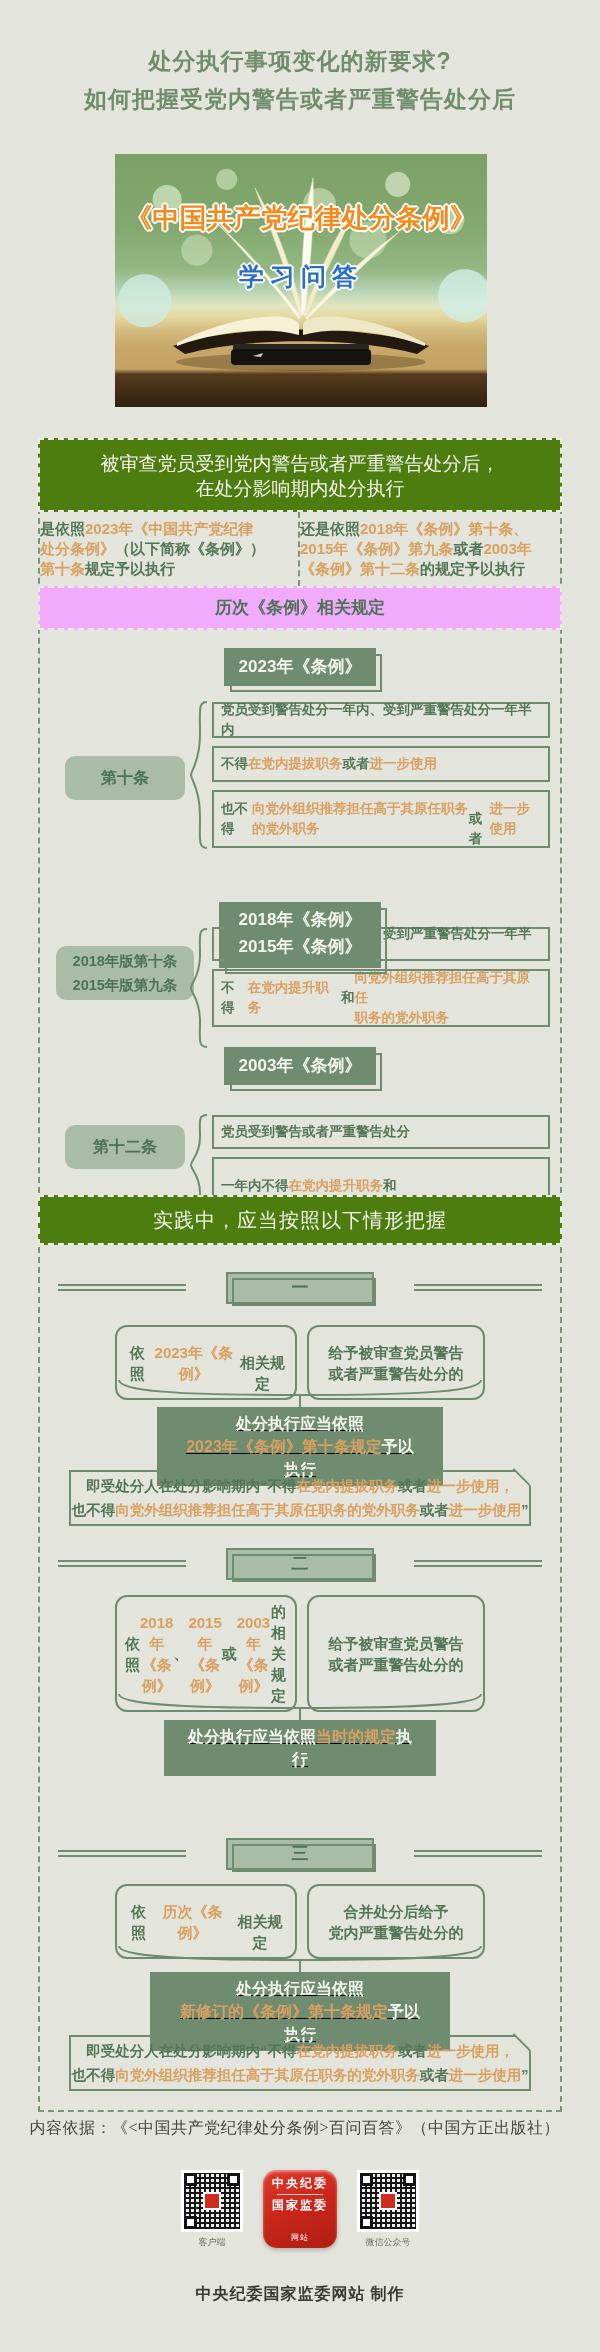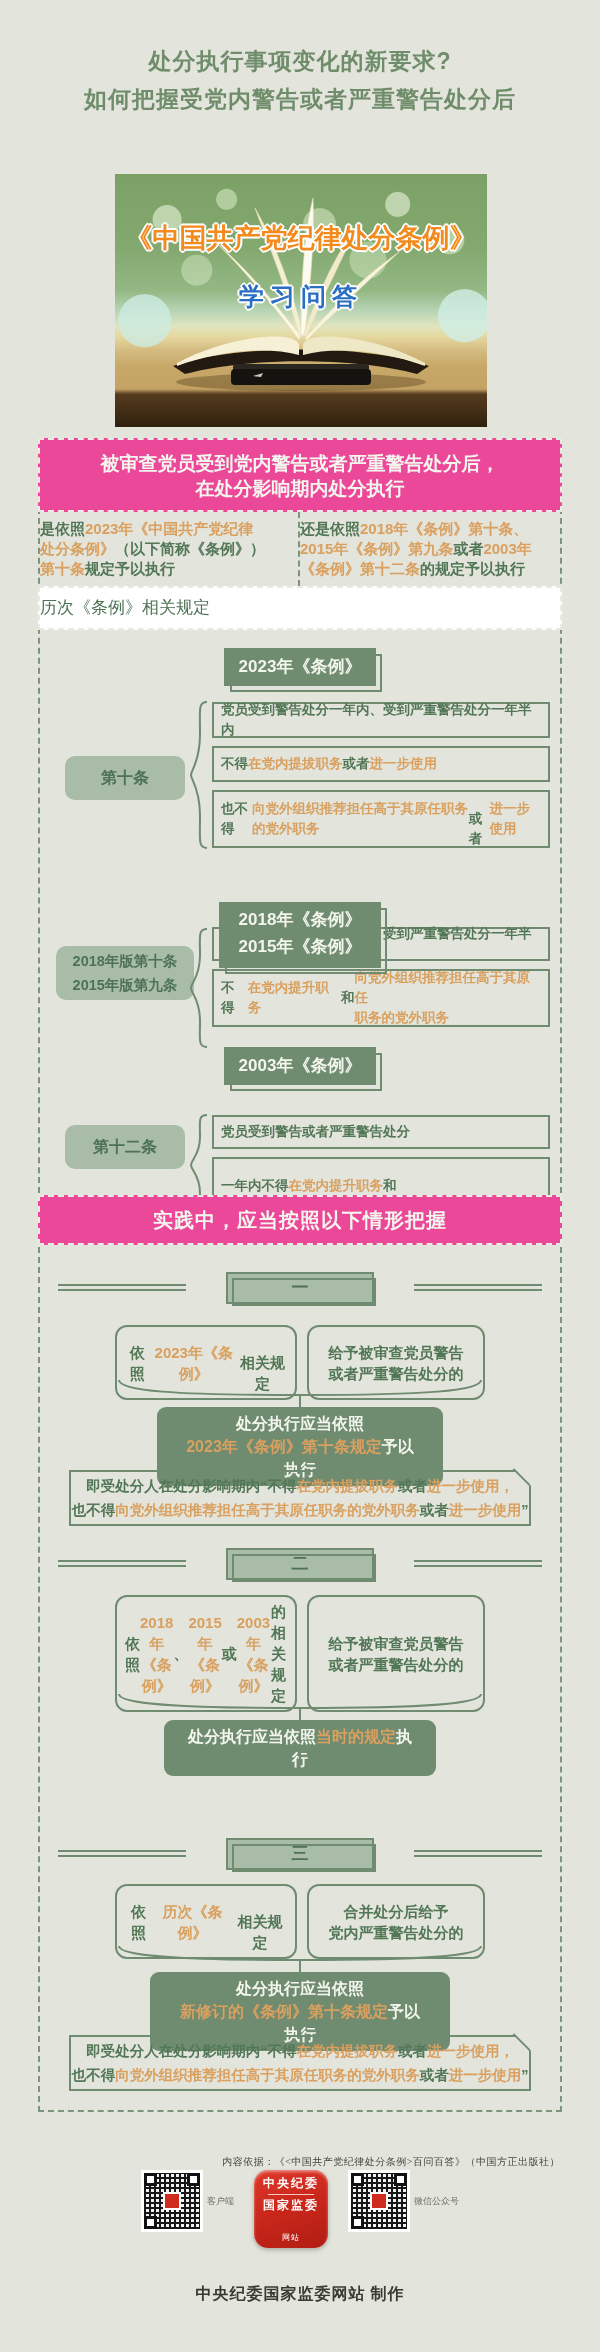--- a/index.html
+++ b/index.html
@@ -4,21 +4,21 @@
 <style>
   html,body{margin:0;padding:0;}
   body{font-family:"Liberation Sans","DejaVu Sans",sans-serif;}
   .page{position:relative;width:600px;height:2352px;background:#e3e4db;overflow:hidden;}
 
   
   .main-title{position:absolute;top:42px;left:0;width:600px;text-align:center;
     color:#6f8d6b;font-size:23px;font-weight:bold;line-height:38px;letter-spacing:1px;}
 
   
-  .hero{position:absolute;left:115px;top:154px;width:372px;height:253px;overflow:hidden;margin-top:20px;}
+  .hero{position:absolute;left:115px;top:154px;width:372px;height:253px;overflow:hidden;}
   .hero-bg{position:absolute;inset:0;
     background:
       radial-gradient(circle at 14% 18%, rgba(240,252,228,.55) 0 14px, rgba(240,252,228,0) 15px),
       radial-gradient(circle at 30% 10%, rgba(228,246,210,.5) 0 10px, rgba(228,246,210,0) 11px),
       radial-gradient(circle at 55% 20%, rgba(238,250,220,.45) 0 16px, rgba(238,250,220,0) 17px),
       radial-gradient(circle at 76% 12%, rgba(244,252,230,.55) 0 12px, rgba(244,252,230,0) 13px),
       radial-gradient(circle at 90% 26%, rgba(234,248,218,.5) 0 14px, rgba(234,248,218,0) 15px),
       radial-gradient(circle at 68% 34%, rgba(226,244,208,.4) 0 18px, rgba(226,244,208,0) 19px),
       radial-gradient(circle at 22% 38%, rgba(232,246,214,.4) 0 15px, rgba(232,246,214,0) 16px),
       radial-gradient(circle at 8% 58%, rgba(205,236,226,.8) 0 26px, rgba(205,236,226,0) 27px),
@@ -29,27 +29,27 @@
     text-shadow:-2px 0 0 #fff,2px 0 0 #fff,0 -2px 0 #fff,0 2px 0 #fff,-1px -1px #fff,1px 1px #fff,-1px 1px #fff,1px -1px #fff;}
   .hero-sub{position:absolute;top:106px;left:0;width:100%;text-align:center;font-weight:bold;
     font-size:25px;letter-spacing:6px;
     text-shadow:-2px 0 0 #fff,2px 0 0 #fff,0 -2px 0 #fff,0 2px 0 #fff,-1px -1px #fff,1px 1px #fff,-1px 1px #fff,1px -1px #fff;}
   .hero svg{position:absolute;left:0;top:0;}
 
   
   .panel{position:absolute;left:38px;top:438px;width:524px;height:1674px;
     border:2px dashed #7b957b;box-sizing:border-box;}
 
-  .band-dark{position:absolute;left:-2px;right:-2px;background:#ec4899;
-    border:2px dashed #e9ebe0;box-sizing:border-box;text-align:center;color:#f4f6ee;font-weight:bold;}
+  .band-dark{position:absolute;left:-2px;right:-2px;background:#4d7c0f;
+    border:2px dashed #e9ebe0;box-sizing:border-box;text-align:center;color:#f4f6ee;font-weight:normal;}
   .band-header{top:-2px;height:74px;padding-top:11px;font-size:19px;line-height:25px;}
   .band-practice{top:755px;height:50px;font-size:20px;line-height:46px;letter-spacing:1px;}
-  .band-light{position:absolute;left:-2px;right:-2px;top:146px;height:44px;background:#ffffff;
-    border:2px dashed #e9ebe0;box-sizing:border-box;
-    color:#4d7254;font-weight:normal;font-size:17px;line-height:40px;}
+  .band-light{position:absolute;left:-2px;right:-2px;top:146px;height:44px;background:#f0abfc;
+    border:2px dashed #e9ebe0;box-sizing:border-box;text-align:center;
+    color:#4d7254;font-weight:bold;font-size:17px;line-height:40px;}
 
   .q-row{position:absolute;left:0;right:0;top:72px;height:74px;display:flex;}
   .q-cell{width:50%;box-sizing:border-box;padding-top:7px;text-align:left;
     font-size:15px;font-weight:bold;line-height:20px;}
   .q-cell.first{border-right:2px dashed #7b957b;}
 
   .rich{white-space:pre-line;}
   .seg-g{color:#527757;}
   .seg-o{color:#d9a05f;}
   .seg-w{color:#f4f6ee;}
@@ -72,22 +72,22 @@
 
   
   .pair-row{position:absolute;left:0;right:0;display:flex;justify-content:center;gap:10px;}
   .pair-box{border:2px solid #6f8b70;border-radius:12px;box-sizing:border-box;
     display:flex;align-items:center;justify-content:center;text-align:center;
     font-size:15px;font-weight:bold;line-height:21px;padding:4px 8px;}
 
   .underbrace{position:absolute;left:50%;transform:translateX(-50%);}
 
   .action-box{position:absolute;left:50%;transform:translateX(-50%);background:#6f8b70;
-    border-radius:9px;text-align:center;font-weight:bold;font-size:16px;line-height:23px;
-    padding:5px 24px;box-sizing:border-box;}
+    border-radius:0;text-align:center;font-weight:bold;font-size:16px;line-height:23px;
+    padding:5px 24px;box-sizing:border-box;text-decoration:underline;}
 
   .vline{position:absolute;left:50%;width:2px;margin-left:-1px;background:#6f8b70;}
 
   .note{position:absolute;left:50%;transform:translateX(-50%);width:462px;border:2px solid #6f8b70;
     box-sizing:border-box;text-align:center;font-size:14.5px;font-weight:bold;line-height:24px;
     display:flex;align-items:center;justify-content:center;}
   .note .cut{position:absolute;top:-2px;right:-2px;width:0;height:0;
     border-top:16px solid #e3e4db;border-left:16px solid transparent;}
   .note .fold{position:absolute;top:4px;right:-4px;width:23px;height:2px;background:#6f8b70;
     transform:rotate(45deg);}
@@ -96,24 +96,24 @@
   .num-box{position:absolute;left:50%;transform:translateX(-50%);width:148px;height:32px;
     background:#a8bca7;border:2px solid #6f8b70;box-sizing:border-box;text-align:center;
     color:#4d7254;font-weight:bold;font-size:17px;line-height:28px;z-index:1;}
   .num-box::after{content:'';position:absolute;left:4px;top:4px;width:100%;height:100%;
     border:2px solid #6f8b70;box-sizing:border-box;z-index:-1;}
   .dlines{position:absolute;width:128px;height:7px;border-top:2px solid #6f8b70;
     border-bottom:2px solid #6f8b70;box-sizing:border-box;}
 
   
   .source-line{position:absolute;top:2118px;right:40px;font-family:"Liberation Serif","DejaVu Serif",serif;
-    font-size:10px;color:#45453f;letter-spacing:0.5px;margin-top:37px;}
+    font-size:16px;color:#45453f;letter-spacing:0.5px;}
   .qr-row{position:absolute;top:2170px;left:0;width:600px;display:flex;justify-content:center;
     align-items:flex-start;gap:20px;}
-  .qr-wrap{display:flex;flex-direction:row;align-items:center;gap:4px;}
+  .qr-wrap{display:flex;flex-direction:column;align-items:center;gap:4px;}
   .qr{width:62px;height:62px;background:#fff;padding:3px;box-sizing:border-box;position:relative;}
   .qr-px{width:100%;height:100%;position:relative;
     background-image:repeating-linear-gradient(90deg,#161616 0 2px,transparent 2px 5px),
       repeating-linear-gradient(0deg,#161616 0 2px,#f2f2f2 2px 5px);}
   .qr-eye{position:absolute;width:13px;height:13px;border:3px solid #111;background:#fff;box-sizing:border-box;}
   .qr-eye.tl{top:0;left:0;} .qr-eye.tr{top:0;right:0;} .qr-eye.bl{bottom:0;left:0;}
   .qr-badge{position:absolute;top:50%;left:50%;transform:translate(-50%,-50%);
     width:14px;height:14px;background:#cf2b1e;border:2px solid #fff;}
   .qr-label{font-size:9px;color:#6e6e68;}
   .app-icon{width:74px;height:78px;border-radius:14px;position:relative;

